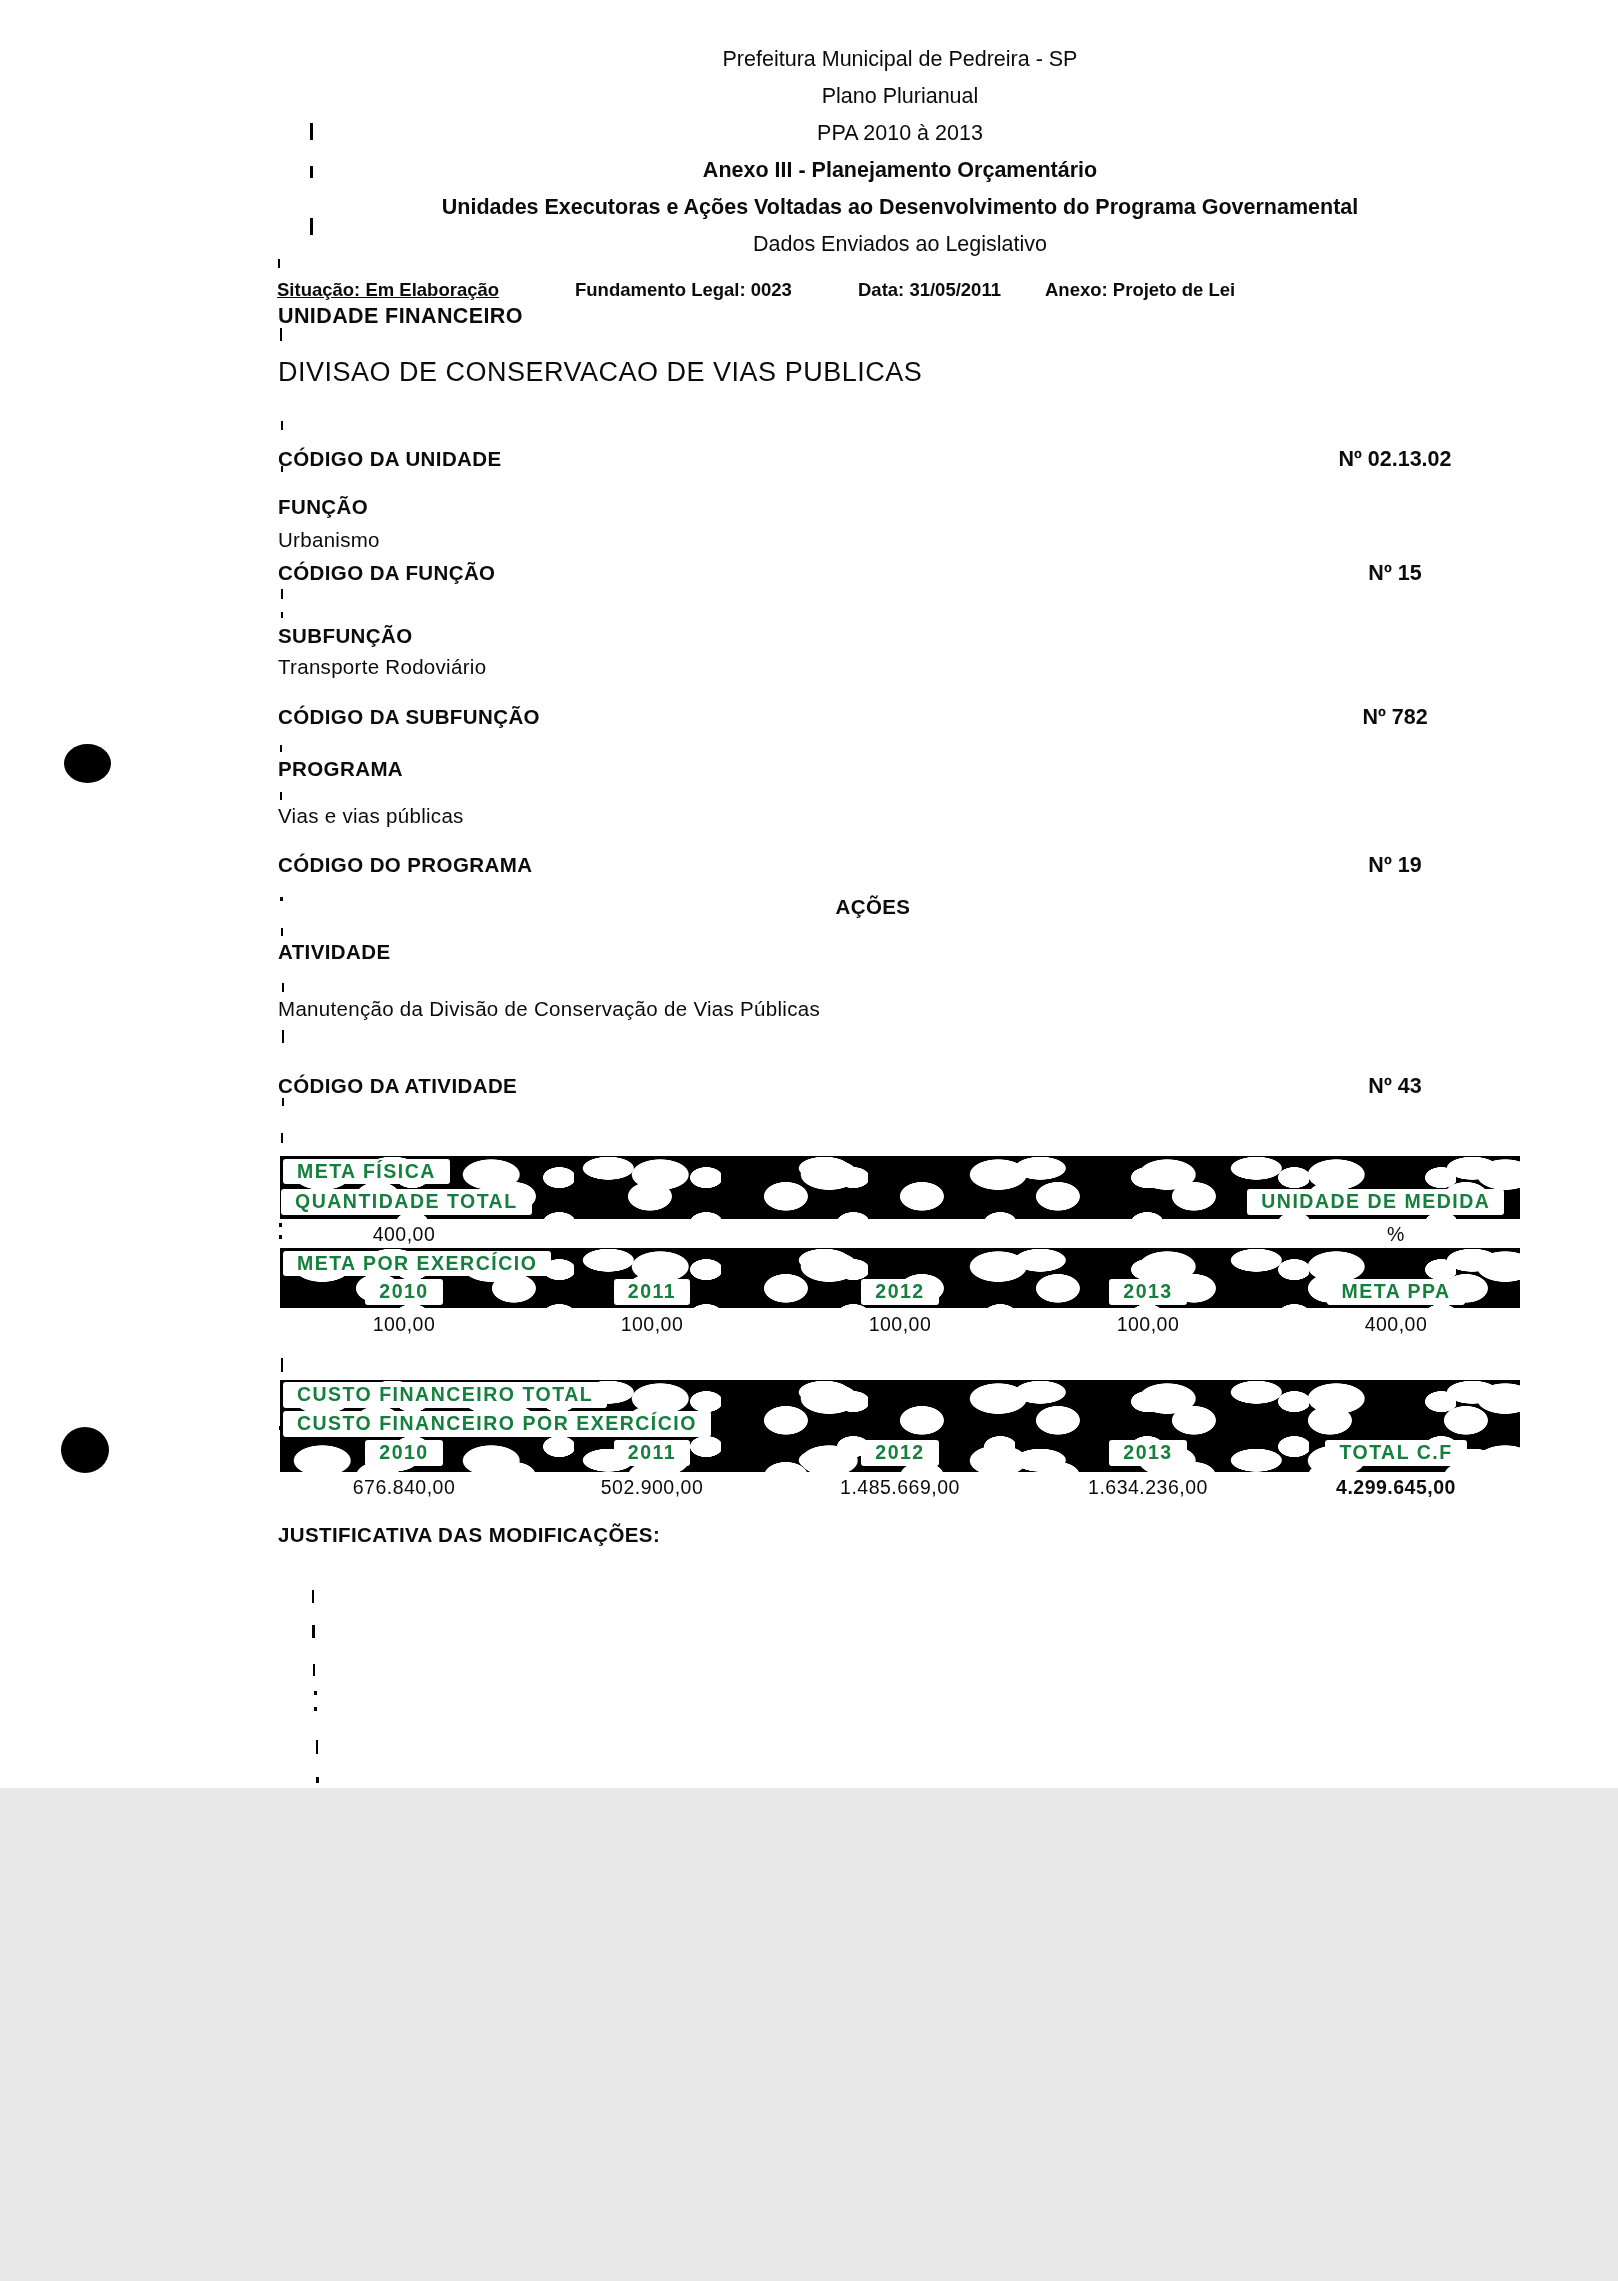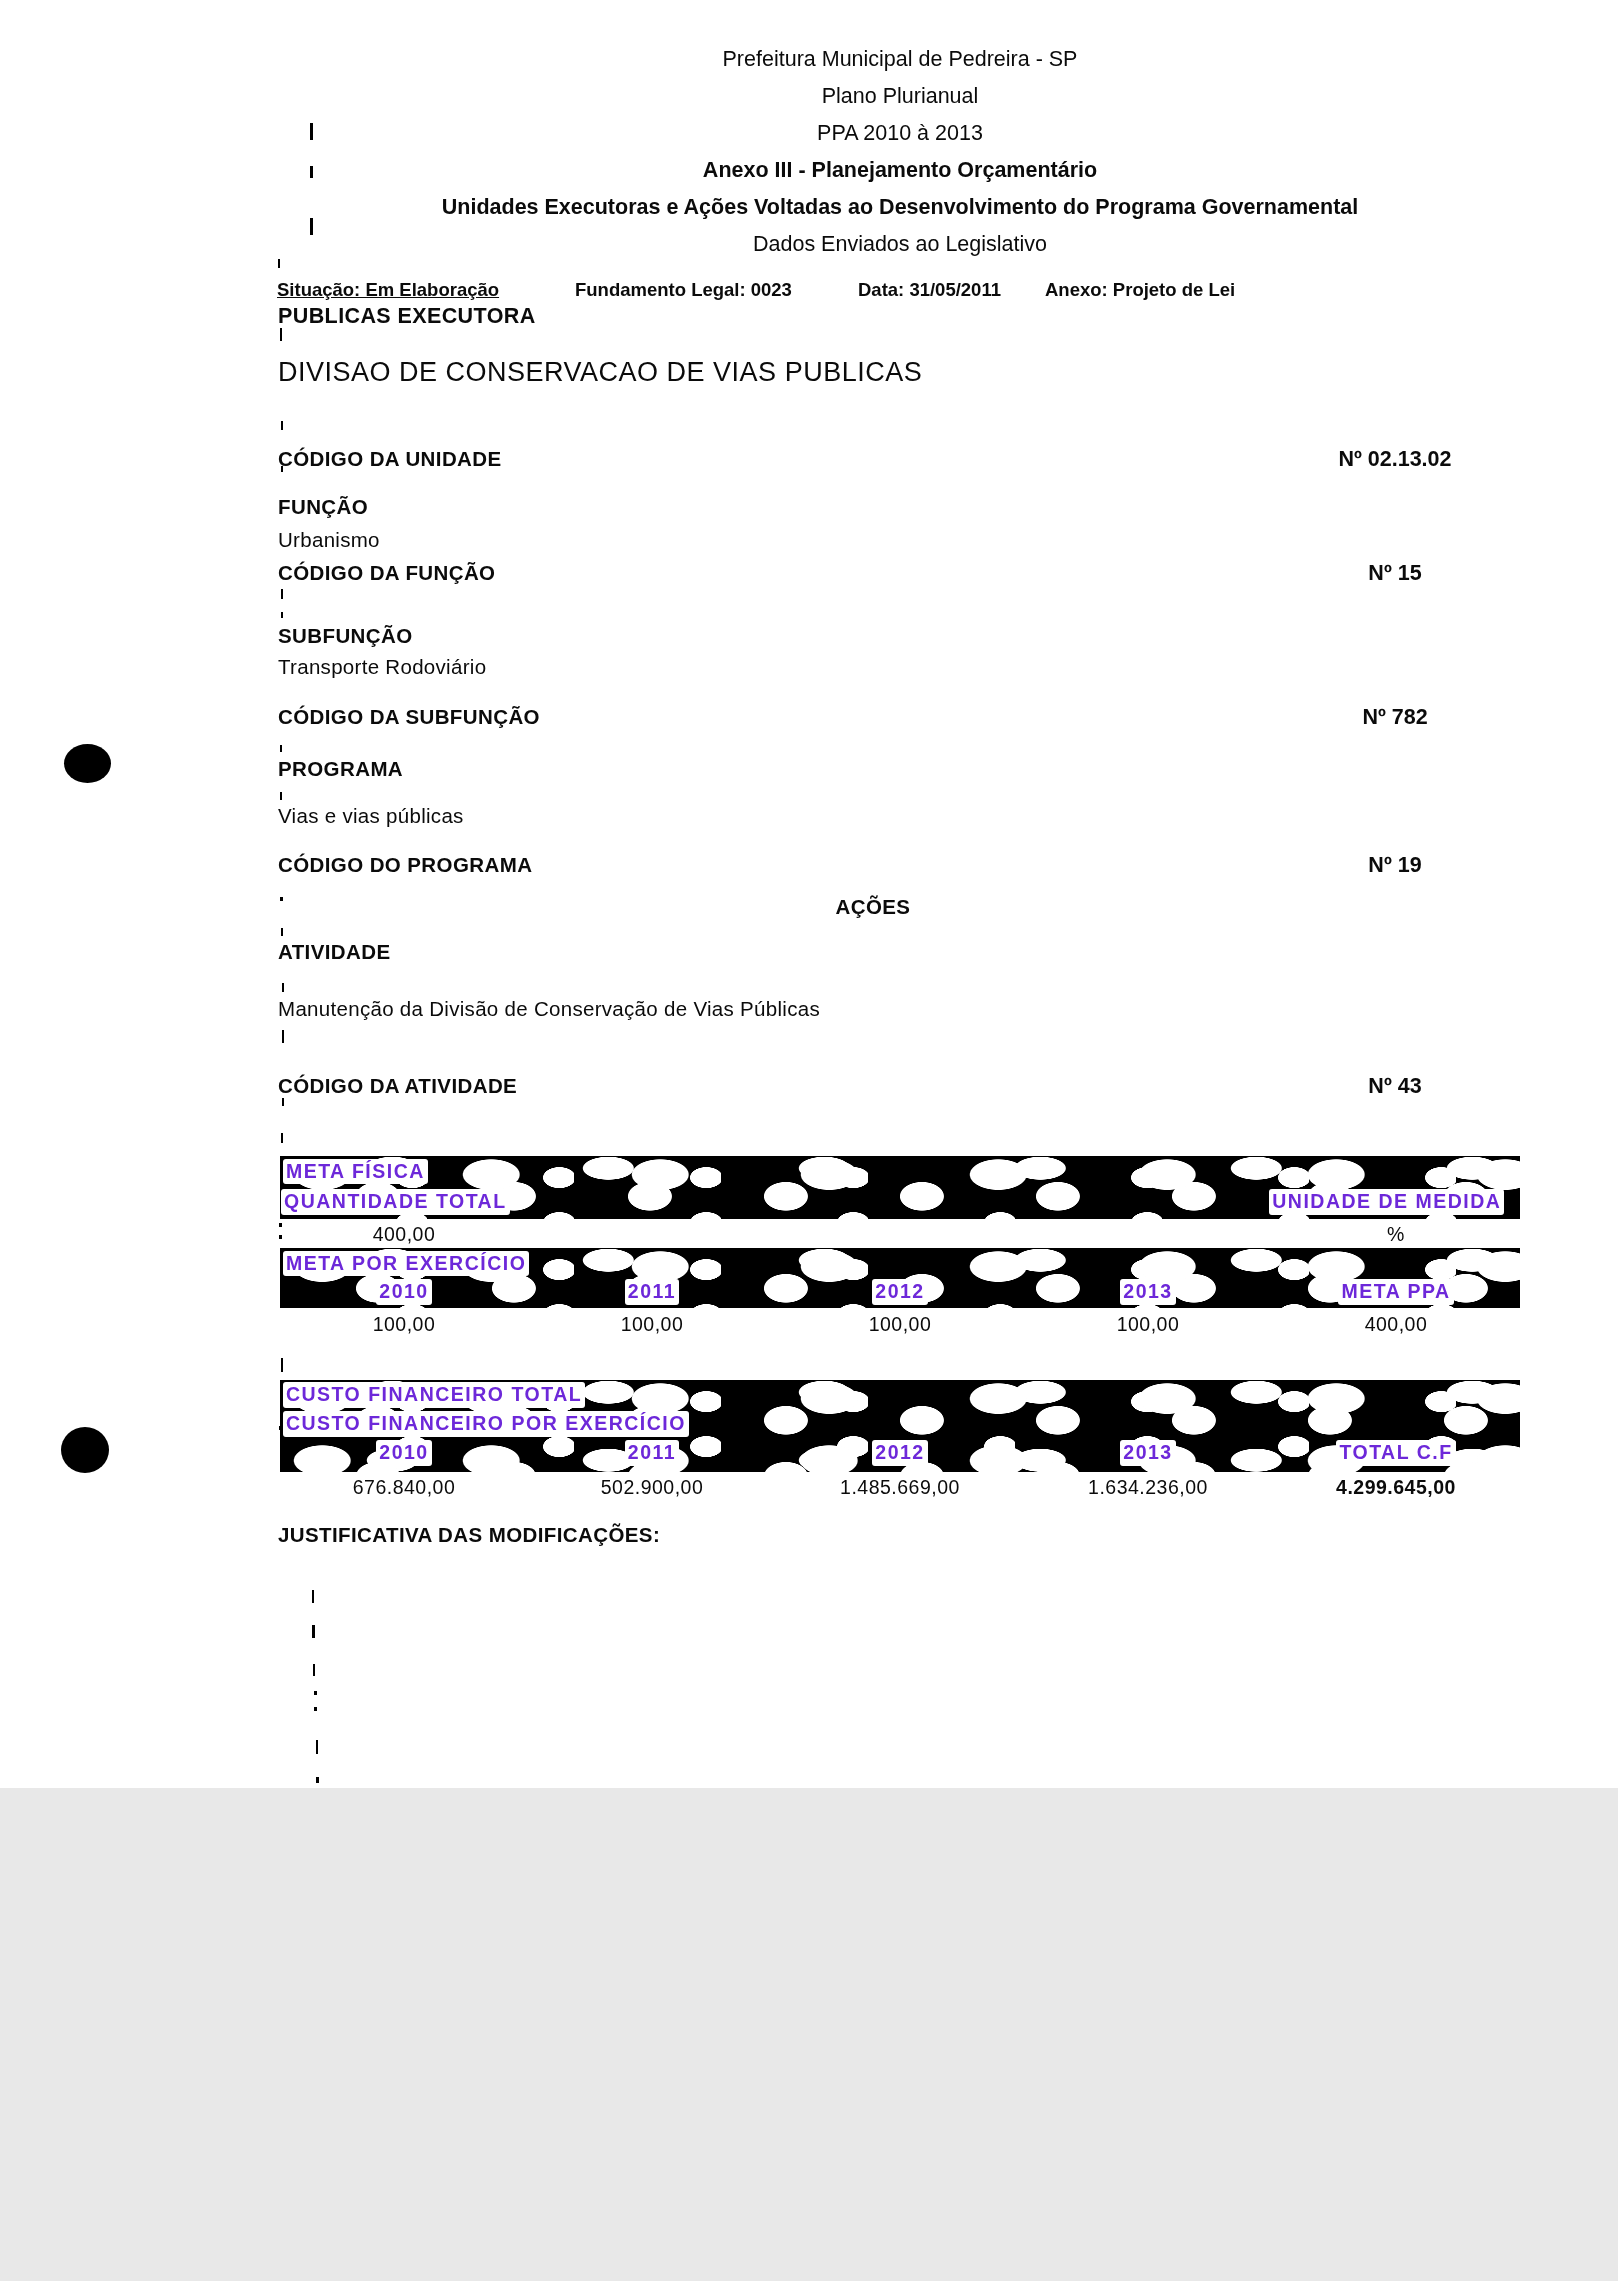--- a/index.html
+++ b/index.html
@@ -28,23 +28,23 @@
   .noise-bar{
     left:280px;width:1240px;background-color:#000;
     background-image:
       radial-gradient(ellipse 29px 15.6px at 25% 30%, #fff 96%, rgba(255,255,255,0) 100%),
       radial-gradient(ellipse 22.4px 14.6px at 72% 72%, #fff 96%, rgba(255,255,255,0) 100%),
       radial-gradient(ellipse 26px 11.7px at 52% 18%, #fff 96%, rgba(255,255,255,0) 100%),
       radial-gradient(ellipse 16.6px 10.7px at 90% 48%, #fff 96%, rgba(255,255,255,0) 100%);
     background-size:169px 62px,136px 56px,216px 68px,147px 45px;
   }
   .chip{
-    position:absolute;background:#fff;color:#6d28d9;
+    position:absolute;background:#fff;color:#15803d;
     font-size:19.5px;font-weight:bold;letter-spacing:1.5px;
-    line-height:21.5px;padding:2px 3px;border-radius:2.9px;white-space:nowrap;text-align:center;
+    line-height:21.5px;padding:2px 14px;border-radius:2.9px;white-space:nowrap;text-align:center;
   }
   .year-cells{position:absolute;left:0;width:1240px;display:flex;}
   .year-cell{flex:1;display:flex;justify-content:center;}
   .year-cell .chip{position:static;}
   
   .vrow{left:280px;width:1240px;display:flex;}
   .vcell{flex:1;text-align:center;font-size:19.5px;letter-spacing:0.5px;white-space:nowrap;}
   .vbold{font-weight:bold;}
   
   .artifact{position:absolute;background:#000;}
@@ -62,21 +62,21 @@
     <div class="h-line h-bold">Anexo III - Planejamento Orçamentário</div>
     <div class="h-line h-bold">Unidades Executoras e Ações Voltadas ao Desenvolvimento do Programa Governamental</div>
     <div class="h-line">Dados Enviados ao Legislativo</div>
   </div>
 
   <div class="abs status" style="left:277px;top:279px;text-decoration:underline;">Situação: Em Elaboração</div>
   <div class="abs status" style="left:575px;top:279px;">Fundamento Legal: 0023</div>
   <div class="abs status" style="left:858px;top:279px;">Data: 31/05/2011</div>
   <div class="abs status" style="left:1045px;top:279px;">Anexo: Projeto de Lei</div>
 
-  <div class="abs lbl" style="left:278px;top:304px;font-size:21.5px;">PUBLICAS EXECUTORA</div>
+  <div class="abs lbl" style="left:278px;top:304px;font-size:21.5px;">UNIDADE FINANCEIRO</div>
   <div class="abs val-caps" style="left:278px;top:357px;">DIVISAO DE CONSERVACAO DE VIAS PUBLICAS</div>
 
   <div class="abs lbl" style="left:278px;top:447px;">CÓDIGO DA UNIDADE</div>
   <div class="abs code" style="top:447px;">Nº 02.13.02</div>
 
   <div class="abs lbl" style="left:278px;top:495px;">FUNÇÃO</div>
   <div class="abs val" style="left:278px;top:528px;">Urbanismo</div>
   <div class="abs lbl" style="left:278px;top:561px;">CÓDIGO DA FUNÇÃO</div>
   <div class="abs code" style="top:561px;">Nº 15</div>
 

